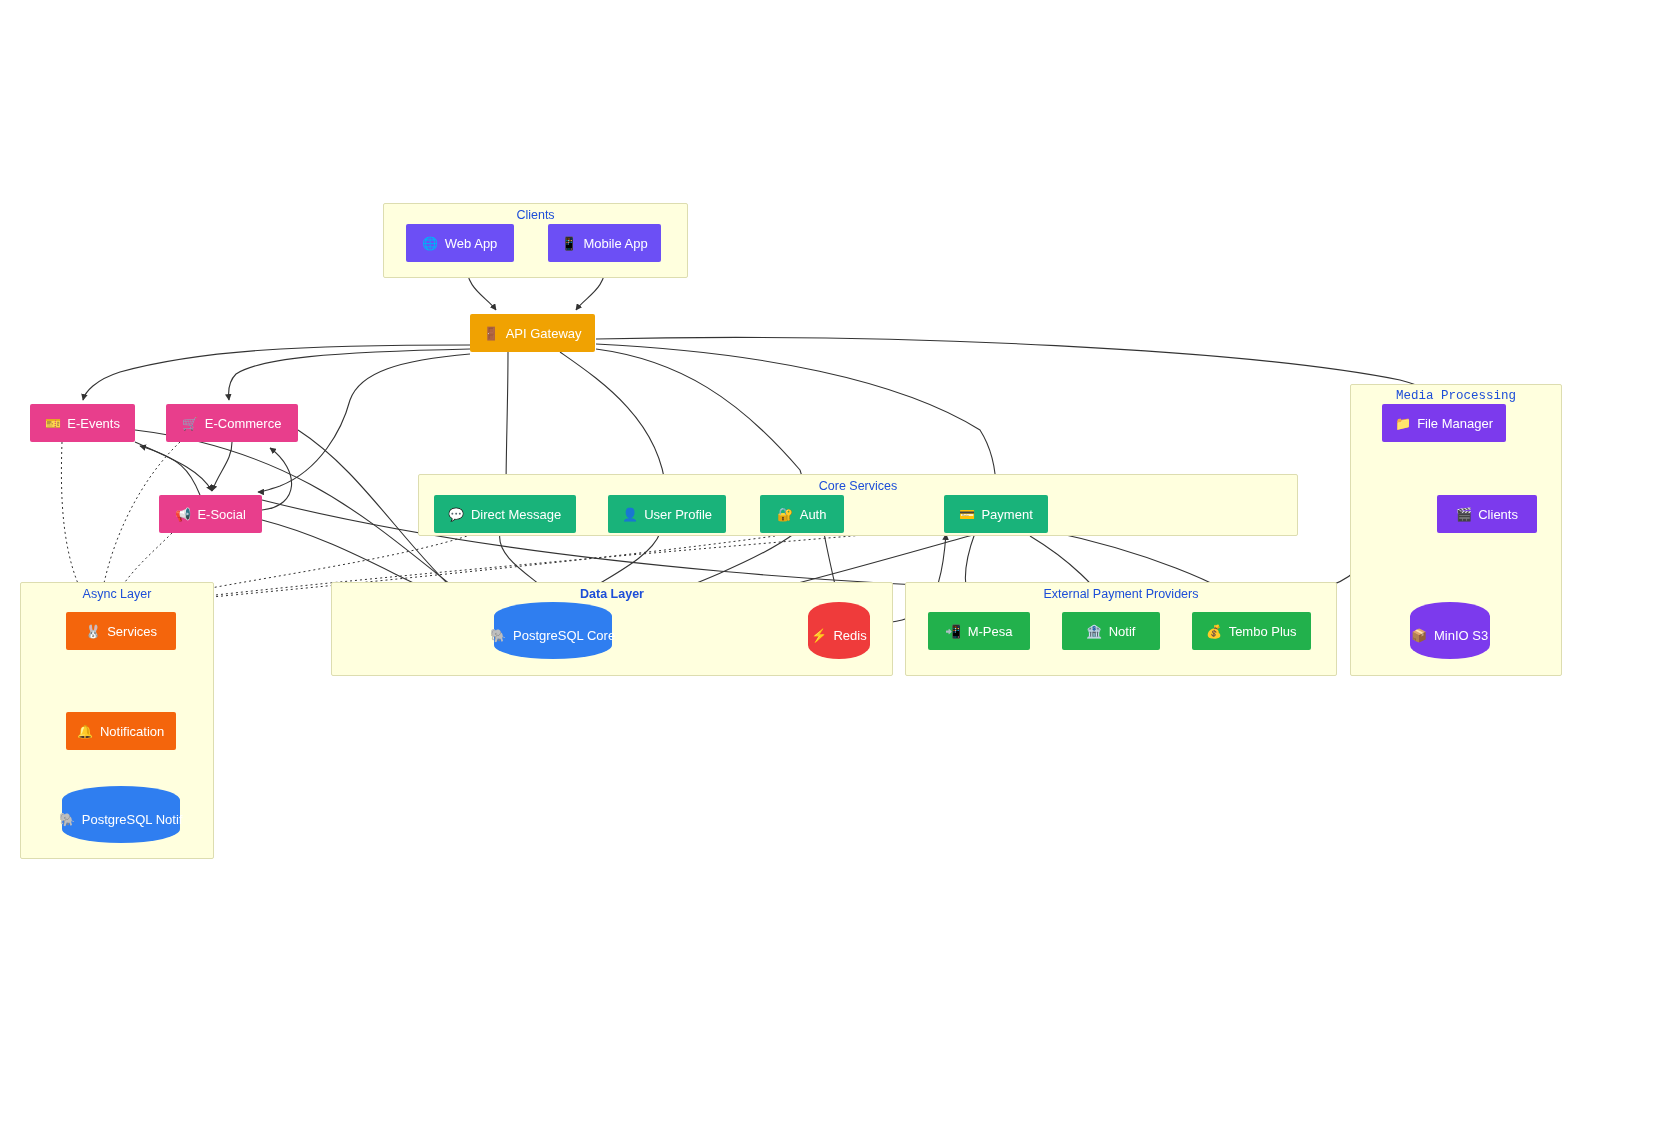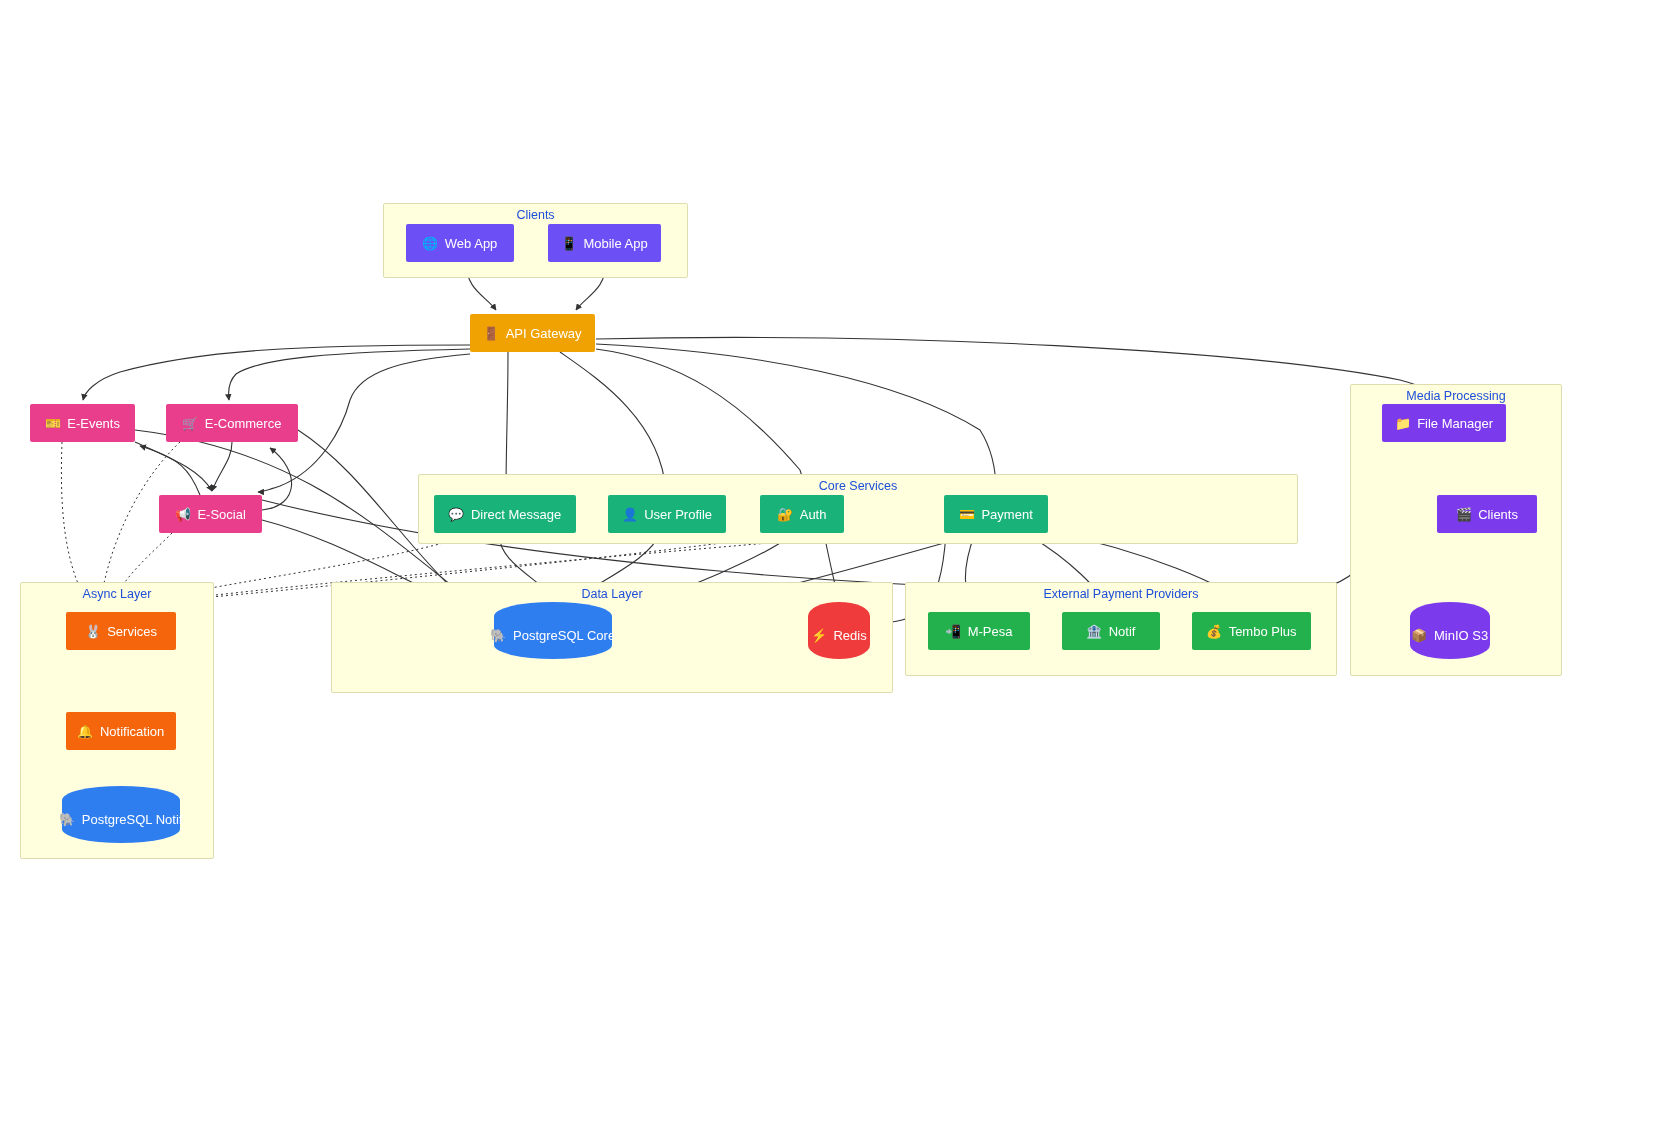--- a/index.html
+++ b/index.html
@@ -136,30 +136,30 @@
       <path d="M 172,533 C 150,555 125,575 112,604"></path>
       <path d="M 476,533 C 400,560 240,580 150,600 C 138,604 132,606 128,608"></path>
       <path d="M 775,536 C 600,560 330,586 180,600 C 160,603 146,606 138,608"></path>
       <path d="M 950,528 C 700,548 340,580 190,598 C 168,602 152,606 144,608"></path>
     </g>
   </svg>
 
   <div class="cluster" style="left:383px;top:203px;width:305px;height:75px;">
     <div class="cluster-label">Clients</div>
   </div>
-  <div class="cluster" style="left:418px;top:474px;width:880px;height:70px;">
+  <div class="cluster" style="left:418px;top:474px;width:880px;height:62px;">
     <div class="cluster-label">Core Services</div>
   </div>
-  <div class="cluster" style="left:331px;top:582px;width:562px;height:111px;">
+  <div class="cluster" style="left:331px;top:582px;width:562px;height:94px;font-weight:bold;">
     <div class="cluster-label">Data Layer</div>
   </div>
   <div class="cluster" style="left:905px;top:582px;width:432px;height:94px;">
     <div class="cluster-label">External Payment Providers</div>
   </div>
-  <div class="cluster" style="left:1350px;top:384px;width:212px;height:292px;">
+  <div class="cluster" style="left:1350px;top:384px;width:212px;height:292px;font-family:Liberation Mono, monospace;">
     <div class="cluster-label">Media Processing</div>
   </div>
   <div class="cluster" style="left:9px;top:582px;width:194px;height:277px;margin-left:11px;">
     <div class="cluster-label">Async Layer</div>
   </div>
 
   <div class="node box" style="left:406px;top:224px;width:108px;height:38px;background:#6c4ff5;">
     <div class="inner">
         <span class="ico">🌐</span>
         <span>Web App</span>

